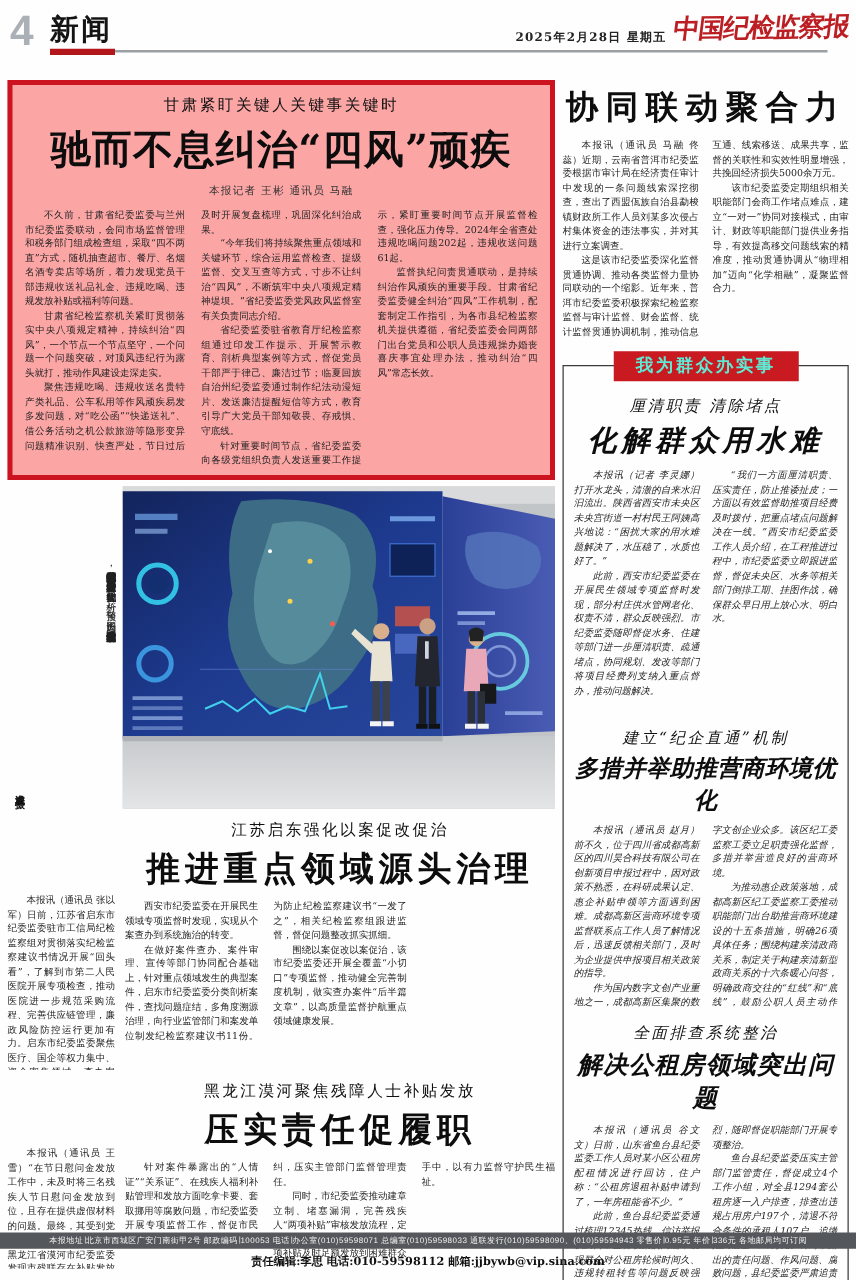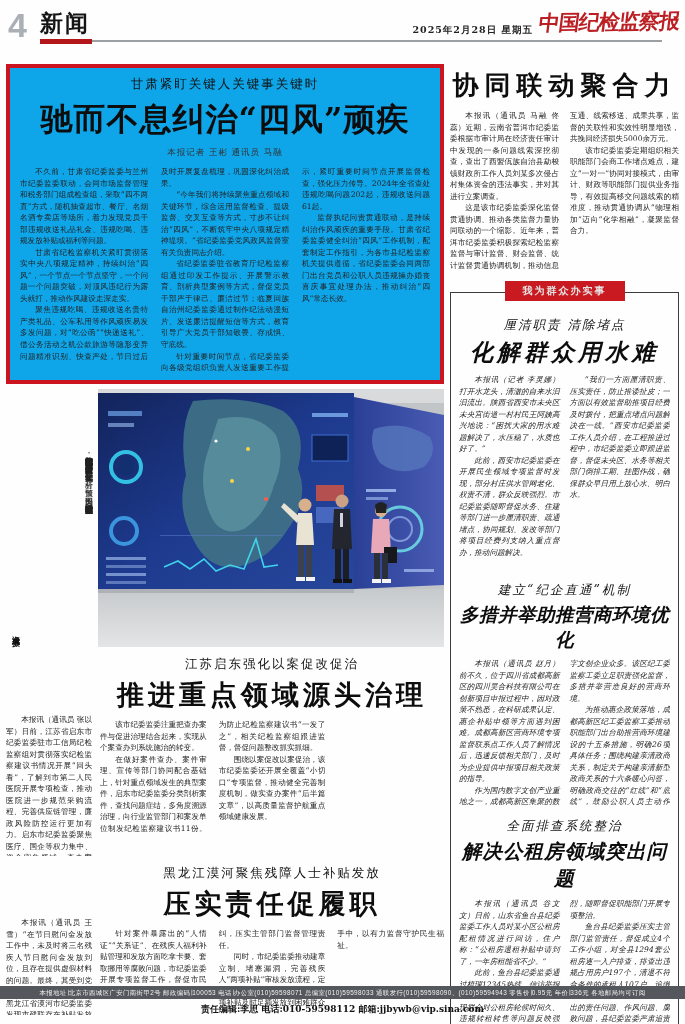--- a/index.html
+++ b/index.html
@@ -20,21 +20,21 @@
               transform:skewX(-8deg) rotate(-1deg); letter-spacing:-1px; white-space:nowrap; }
   
   .zone-left  { position:absolute; left:6px;  top:64px; width:438px; }
   .zone-right { position:absolute; left:450px; top:64px; width:229px; }
   
   .kicker { text-align:center; font-size:12.5px; letter-spacing:2px; color:#111; }
   .byline { text-align:center; font-size:8.5px; color:#333; margin:5px 0 7px; letter-spacing:1px; }
   .bodycols { column-fill:auto; overflow:hidden; font-size:7.6px; line-height:1.52; text-align:justify; color:#232323; }
   .para { text-indent:2em; margin:0; }
   
-  .red-box { border:4px solid #cb1420; padding:8px 10px 6px; background:#0ea5e9; }
+  .red-box { border:4px solid #cb1420; padding:8px 10px 6px; background:#fca5a5; }
   .t-main { text-align:center; font-size:32px; font-weight:900; letter-spacing:1px; margin-top:5px; color:#0d0d0d; }
   .red-box .bodycols { column-count:3; column-gap:13px; height:208px; margin-top:2px; }
   
   .photo-row { display:flex; margin-top:5px; }
   .caption-strip { width:92px; height:258px; position:relative; }
   .caption-v {
     position:absolute; right:2px; top:38px; height:205px;
     writing-mode:vertical-rl; font-size:8px; line-height:1.95;
     text-align:justify; color:#222; text-indent:3em;
   }
@@ -49,21 +49,21 @@
   #qidong-body { height:118px; }
   #mohe-body { height:92px; }
   #qidong-side { padding-top:58px; height:200px; }
   #mohe-side { padding-top:52px; height:150px; }
   
   .t-right { text-align:center; font-size:26px; font-weight:900; letter-spacing:6px; margin-top:4px; color:#0d0d0d; }
   #puer-body { column-count:2; column-gap:11px; height:166px; margin-top:7px; }
   .minsheng-box { position:relative; border:1.5px solid #3c3c3c; margin-top:16px; padding:14px 8px 6px; }
   .banner {
     position:absolute; top:-12px; left:50%; transform:translateX(-50%);
-    background:#c81a20; color:#e5e5e5; font-size:10px; font-weight:700;
+    background:#c81a20; color:#5eead4; font-size:14px; font-weight:700;
     letter-spacing:2px; padding:3px 18px; white-space:nowrap;
   }
   .box-art { margin-top:10px;font-style:italic; }
   .box-art:first-of-type { margin-top:6px; }
   .t-box1 { text-align:center; font-size:23px; font-weight:900; letter-spacing:4px; margin-top:3px; color:#0d0d0d; }
   .t-box2 { text-align:center; font-size:18.5px; font-weight:900; letter-spacing:0.5px; margin-top:3px; color:#0d0d0d; }
   .t-box3 { text-align:center; font-size:19.5px; font-weight:900; letter-spacing:1px; margin-top:3px; color:#0d0d0d; }
   .box-art .bodycols { column-count:2; column-gap:10px; margin-top:6px; }
   #water-body { height:198px; }
   #business-body { height:150px; }
@@ -202,21 +202,21 @@
     </div>
 
     <div class="split-art">
       <div class="side-col" id="qidong-side">
         <p class="para">本报讯（通讯员 张以军）日前，江苏省启东市纪委监委驻市工信局纪检监察组对贯彻落实纪检监察建议书情况开展“回头看”，了解到市第二人民医院开展专项检查，推动医院进一步规范采购流程、完善供应链管理，廉政风险防控运行更加有力。启东市纪委监委聚焦医疗、国企等权力集中、资金密集领域，查办案件、堵塞漏洞、促进治理一体推进。</p>
       </div>
       <div class="split-main">
         <div class="kicker">江苏启东强化以案促改促治</div>
         <div class="t-mid">推进重点领域源头治理</div>
         <div class="bodycols" id="qidong-body">
-            <p class="para">该市纪委监委注重把查办案件与促进治理结合起来，实现从个案查办到系统施治的转变。</p>
+            <p class="para">西安市纪委监委在开展民生领域专项监督时发现，实现从个案查办到系统施治的转变。</p>
             <p class="para">在做好案件查办、案件审理、宣传等部门协同配合基础上，针对重点领域发生的典型案件，启东市纪委监委分类剖析案件，查找问题症结，多角度溯源治理，向行业监管部门和案发单位制发纪检监察建议书11份。为防止纪检监察建议书“一发了之”，相关纪检监察组跟进监督，督促问题整改抓实抓细。</p>
             <p class="para">围绕以案促改以案促治，该市纪委监委还开展全覆盖“小切口”专项监督，推动健全完善制度机制，做实查办案件“后半篇文章”，以高质量监督护航重点领域健康发展。</p>
           </div>
       </div>
     </div>
 
     <div class="split-art">
       <div class="side-col" id="mohe-side">
         <p class="para">本报讯（通讯员 王雪）“在节日慰问金发放工作中，未及时将三名残疾人节日慰问金发放到位，且存在提供虚假材料的问题。最终，其受到党内警告处分。”前不久，黑龙江省漠河市纪委监委发现市残联存在补贴发放不及时问题，严肃追责问责。</p>
       </div>

